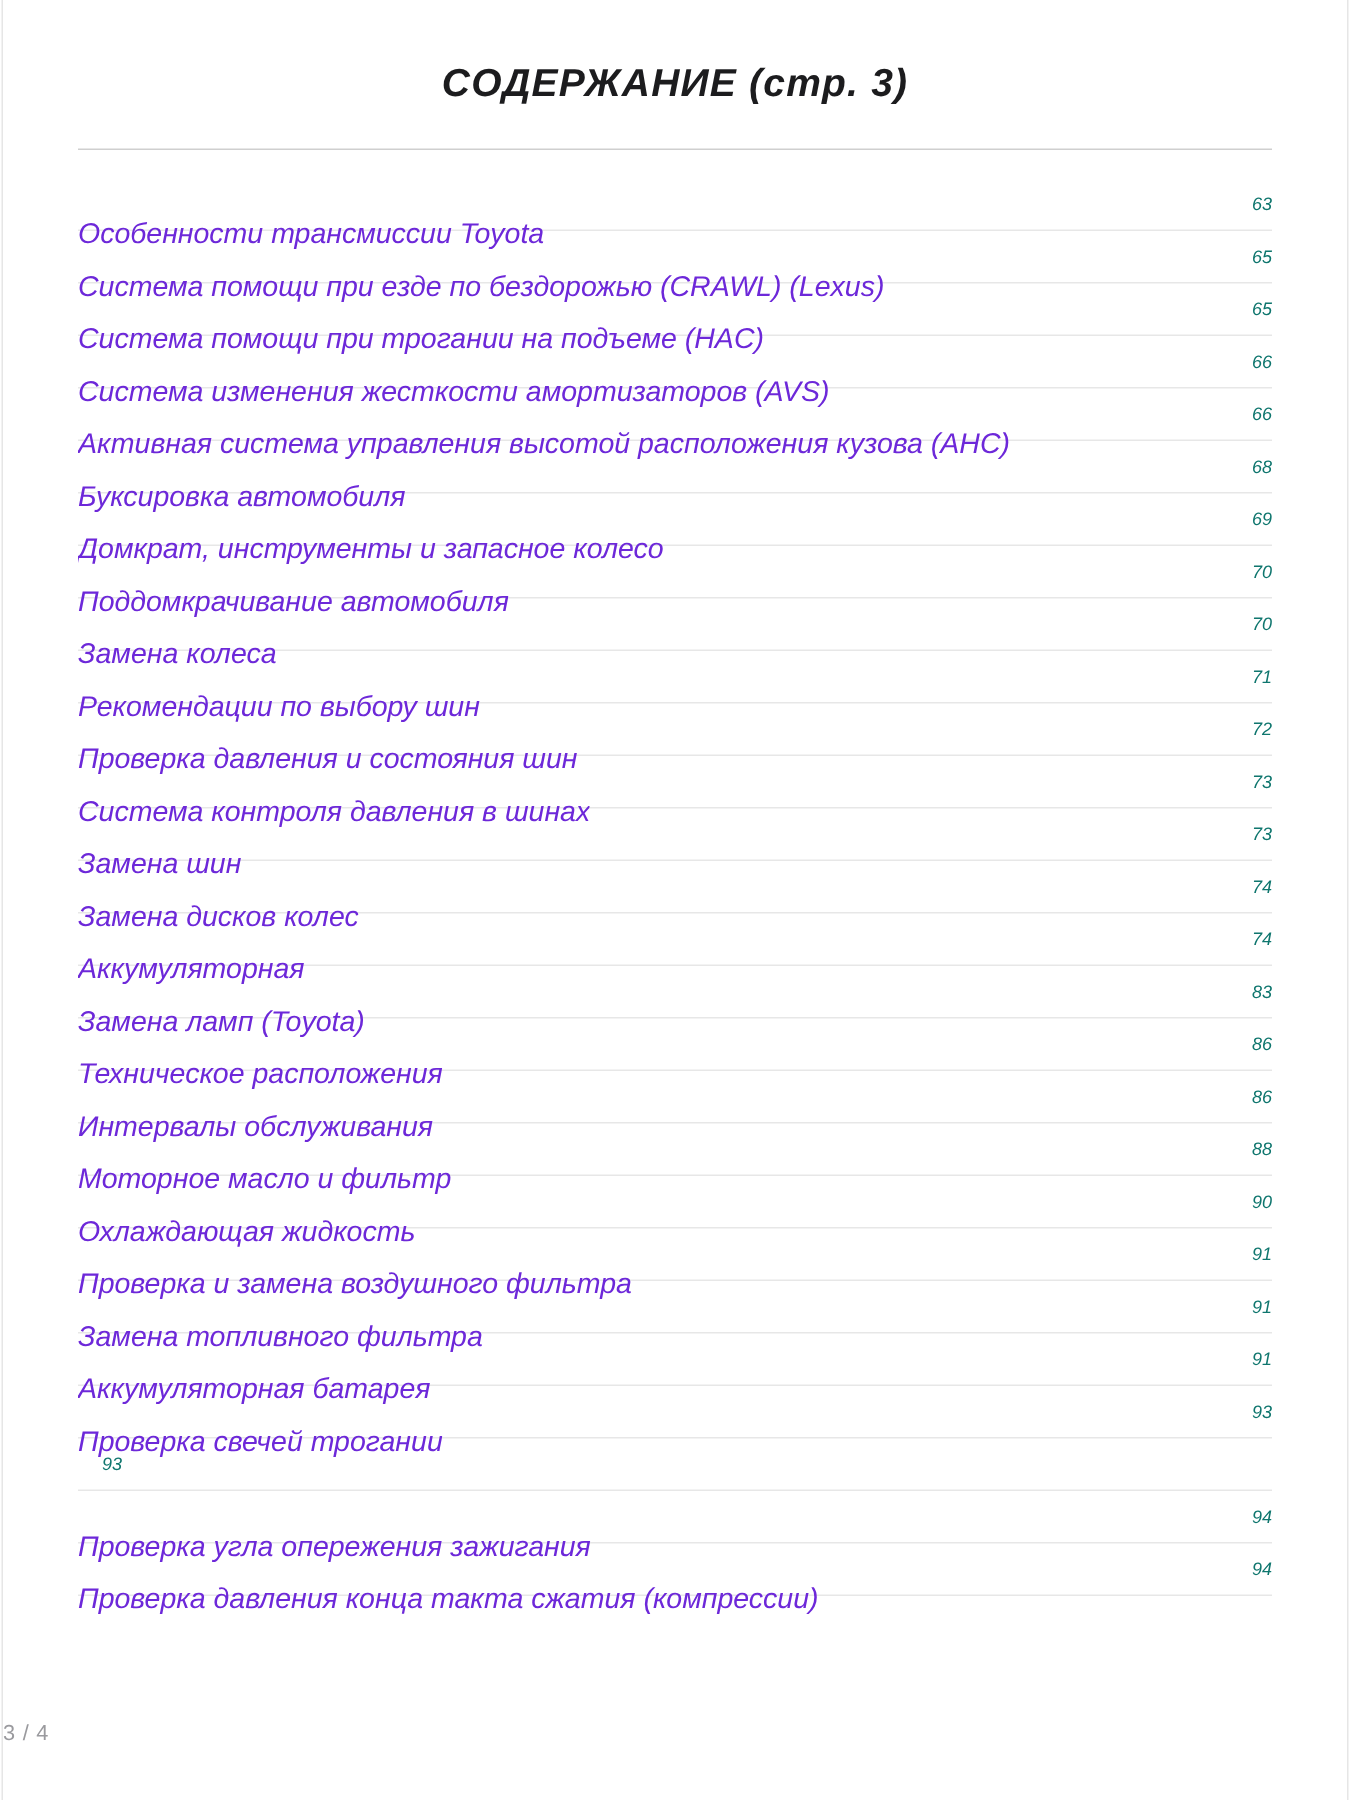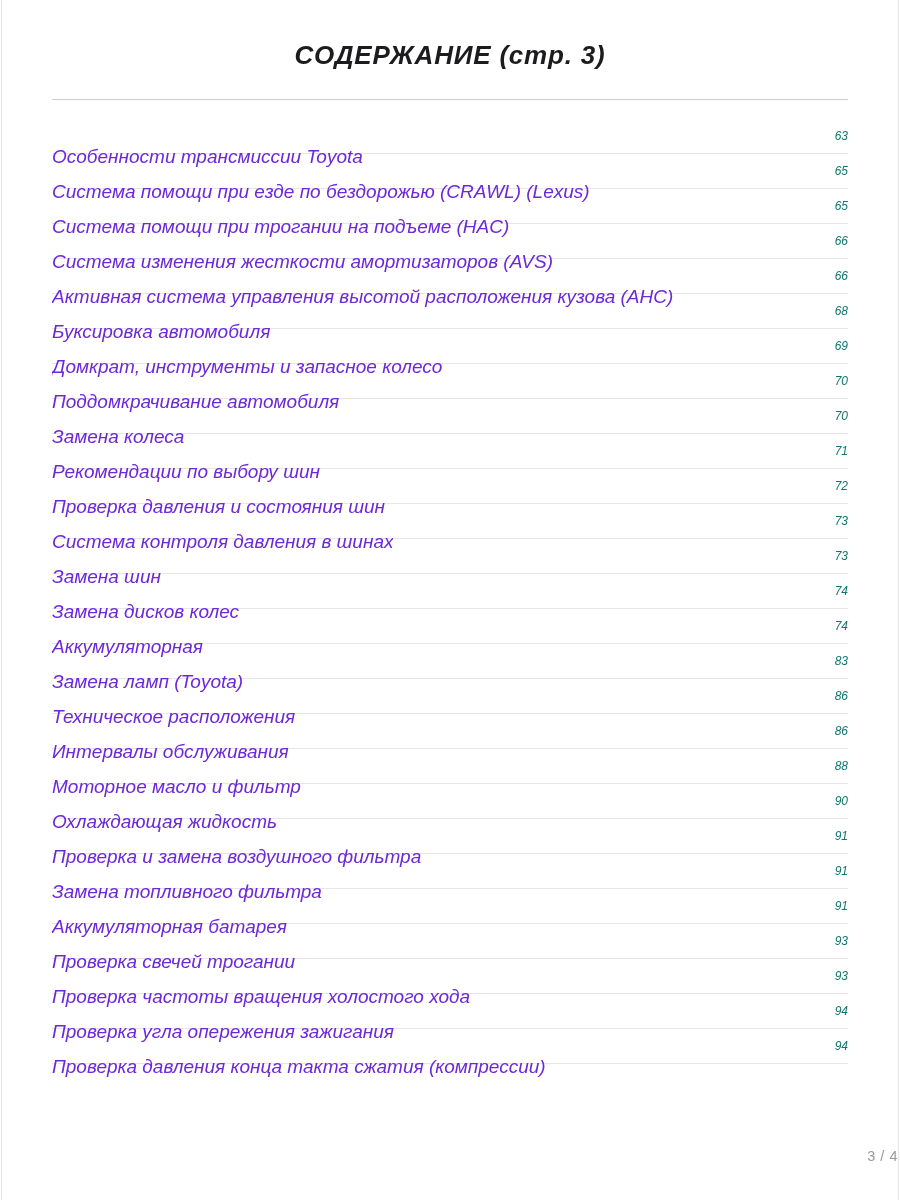--- a/index.html
+++ b/index.html
@@ -58,21 +58,21 @@
     font-size: 12px;
     color: #0f766e;
     padding-left: 16px;
     flex: none;
   }
   .pagination {
     position: absolute;
     left: 0;
     right: 0;
     bottom: 36px;
-    text-align: right;
+    text-align: left;
     font-size: 14.5px;
     color: #9a9a9e;
     letter-spacing: 0.5px;
   }
 </style>
 </head>
 <body>
 
 <div class="page">
   <div class="content">
@@ -194,21 +194,20 @@
     <span class="row-title">Аккумуляторная батарея</span>
     <span class="row-page">91</span>
   </div>
 
   <div class="row">
     <span class="row-title">Проверка свечей трогании</span>
     <span class="row-page">93</span>
   </div>
 
   <div class="row">
-    <span class="row-title">Проверка частоты вращения холостого хода</span>
     <span class="row-page">93</span>
   </div>
 
   <div class="row">
     <span class="row-title">Проверка угла опережения зажигания</span>
     <span class="row-page">94</span>
   </div>
 
   <div class="row">
     <span class="row-title">Проверка давления конца такта сжатия (компрессии)</span>

